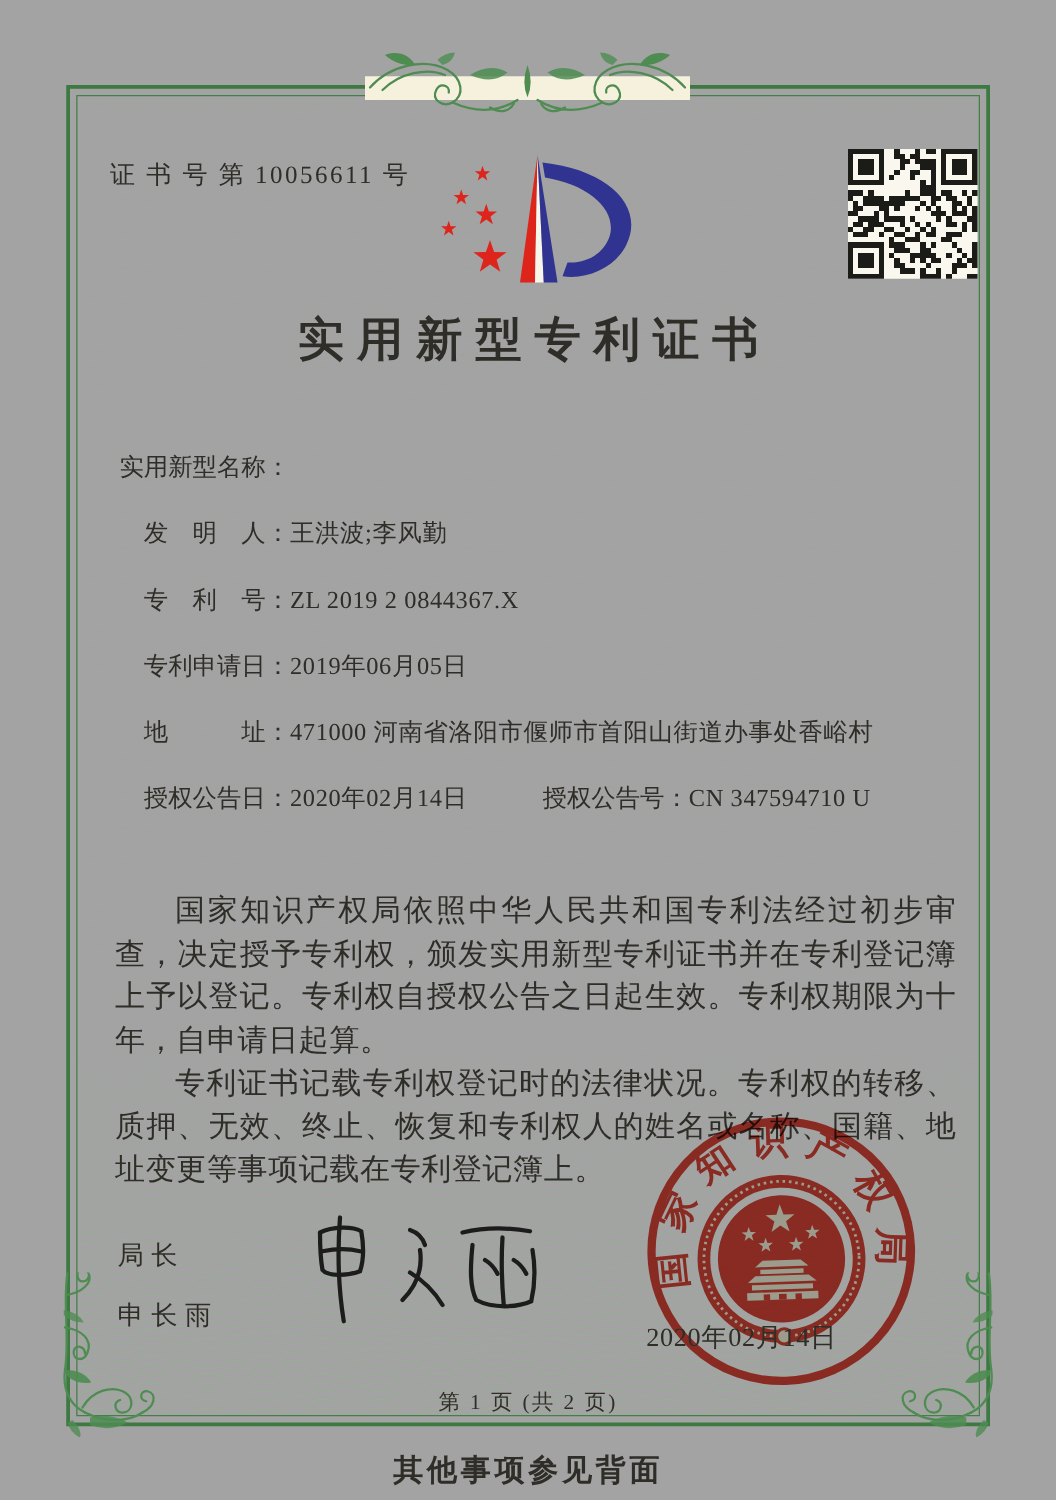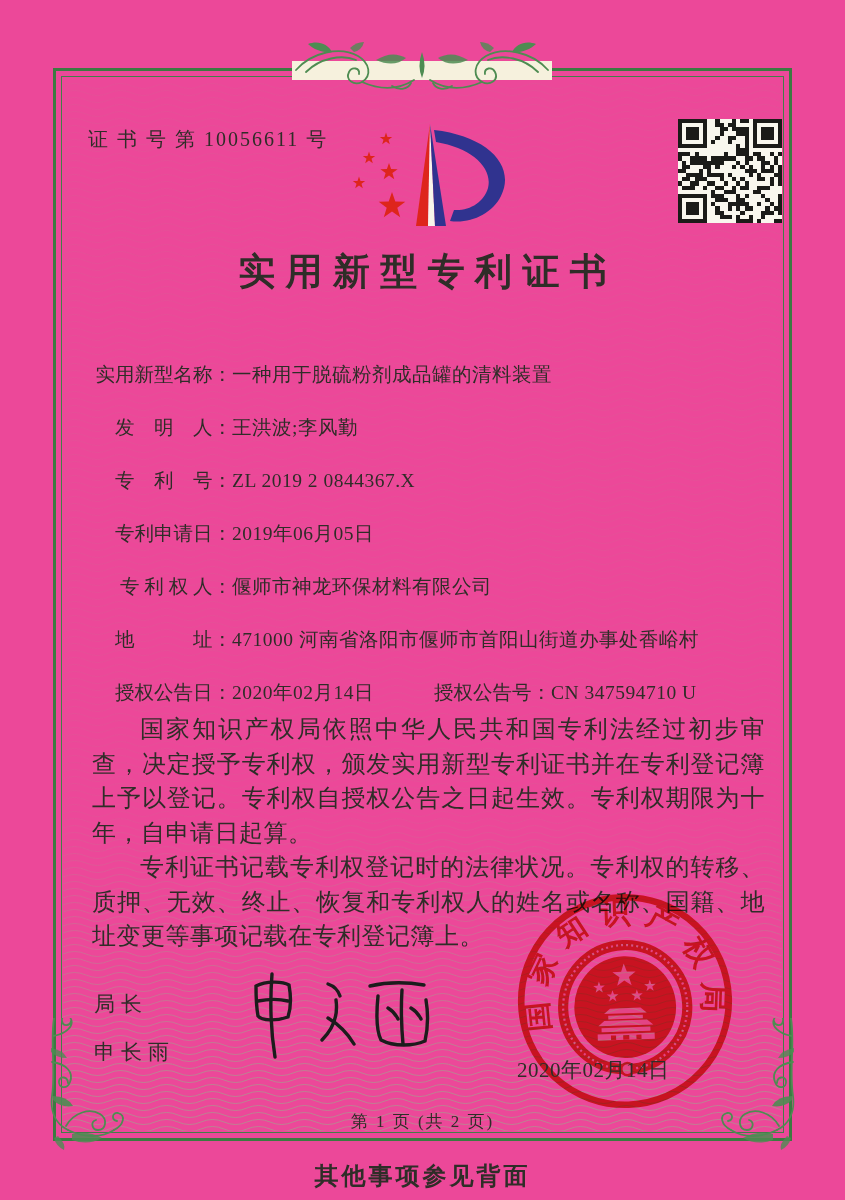--- a/index.html
+++ b/index.html
@@ -1,17 +1,17 @@
 <!DOCTYPE html>
 <html><head>
 <meta charset="utf-8">
 <style>
   html,body{margin:0;padding:0;}
   body{background:#f6f1dd;font-family:"Liberation Serif","DejaVu Serif",serif;}
-  .page{position:relative;width:845px;height:1200px;background:#ec4899;overflow:hidden;color:#2f2d28;}
+  .page{position:relative;width:845px;height:1200px;background:#a3a3a3;overflow:hidden;color:#2f2d28;}
   
   .frame-outer{position:absolute;left:53px;top:68px;right:53px;bottom:59px;border:3px solid #3c7a41;}
   .frame-inner{position:absolute;left:61px;top:76px;right:61px;bottom:67px;border:1px solid #437f48;}
   .waves{position:absolute;left:63px;top:78px;width:719px;height:1053px;}
   .orn-top{position:absolute;left:292px;top:40px;width:260px;height:58px;}
   .orn-corner{position:absolute;width:92px;height:132px;}
   .orn-left{left:38px;top:1018px;}
   .orn-right{left:715px;top:1018px;}
   .cert-no{position:absolute;left:88px;top:126px;font-size:20px;letter-spacing:2px;}
   .logo{position:absolute;left:338px;top:120px;width:184px;height:114px;}
@@ -458,37 +458,32 @@
       <rect x="0" y="18" width="7" height="7" fill="#1b1b18"></rect>
       <rect x="1" y="19" width="5" height="5" fill="#f9f7ee"></rect>
       <rect x="2" y="20" width="3" height="3" fill="#1b1b18"></rect>
     </svg>
 
   <h1 class="title">实用新型专利证书</h1>
 
   <div class="fields">
     <div class="frow">
       <span class="flabel">实用新型名称：</span>
-      <span class="fvalue">一种用于脱硫粉剂成品罐的清料装置</span>
     </div>
     <div class="frow">
       <span class="flabel">发　明　人：</span>
       <span class="fvalue">王洪波;李风勤</span>
     </div>
     <div class="frow">
       <span class="flabel">专　利　号：</span>
       <span class="fvalue">ZL 2019 2 0844367.X</span>
     </div>
     <div class="frow">
       <span class="flabel">专利申请日：</span>
       <span class="fvalue">2019年06月05日</span>
-    </div>
-    <div class="frow">
-      <span class="flabel">专 利 权 人：</span>
-      <span class="fvalue">偃师市神龙环保材料有限公司</span>
     </div>
     <div class="frow">
       <span class="flabel">地　　　址：</span>
       <span class="fvalue">471000 河南省洛阳市偃师市首阳山街道办事处香峪村</span>
     </div>
     <div class="grant-row">
       <span class="flabel">授权公告日：</span>
       <span class="fvalue">2020年02月14日</span>
       <span class="grant-gap"></span>
       <span>授权公告号：</span>

